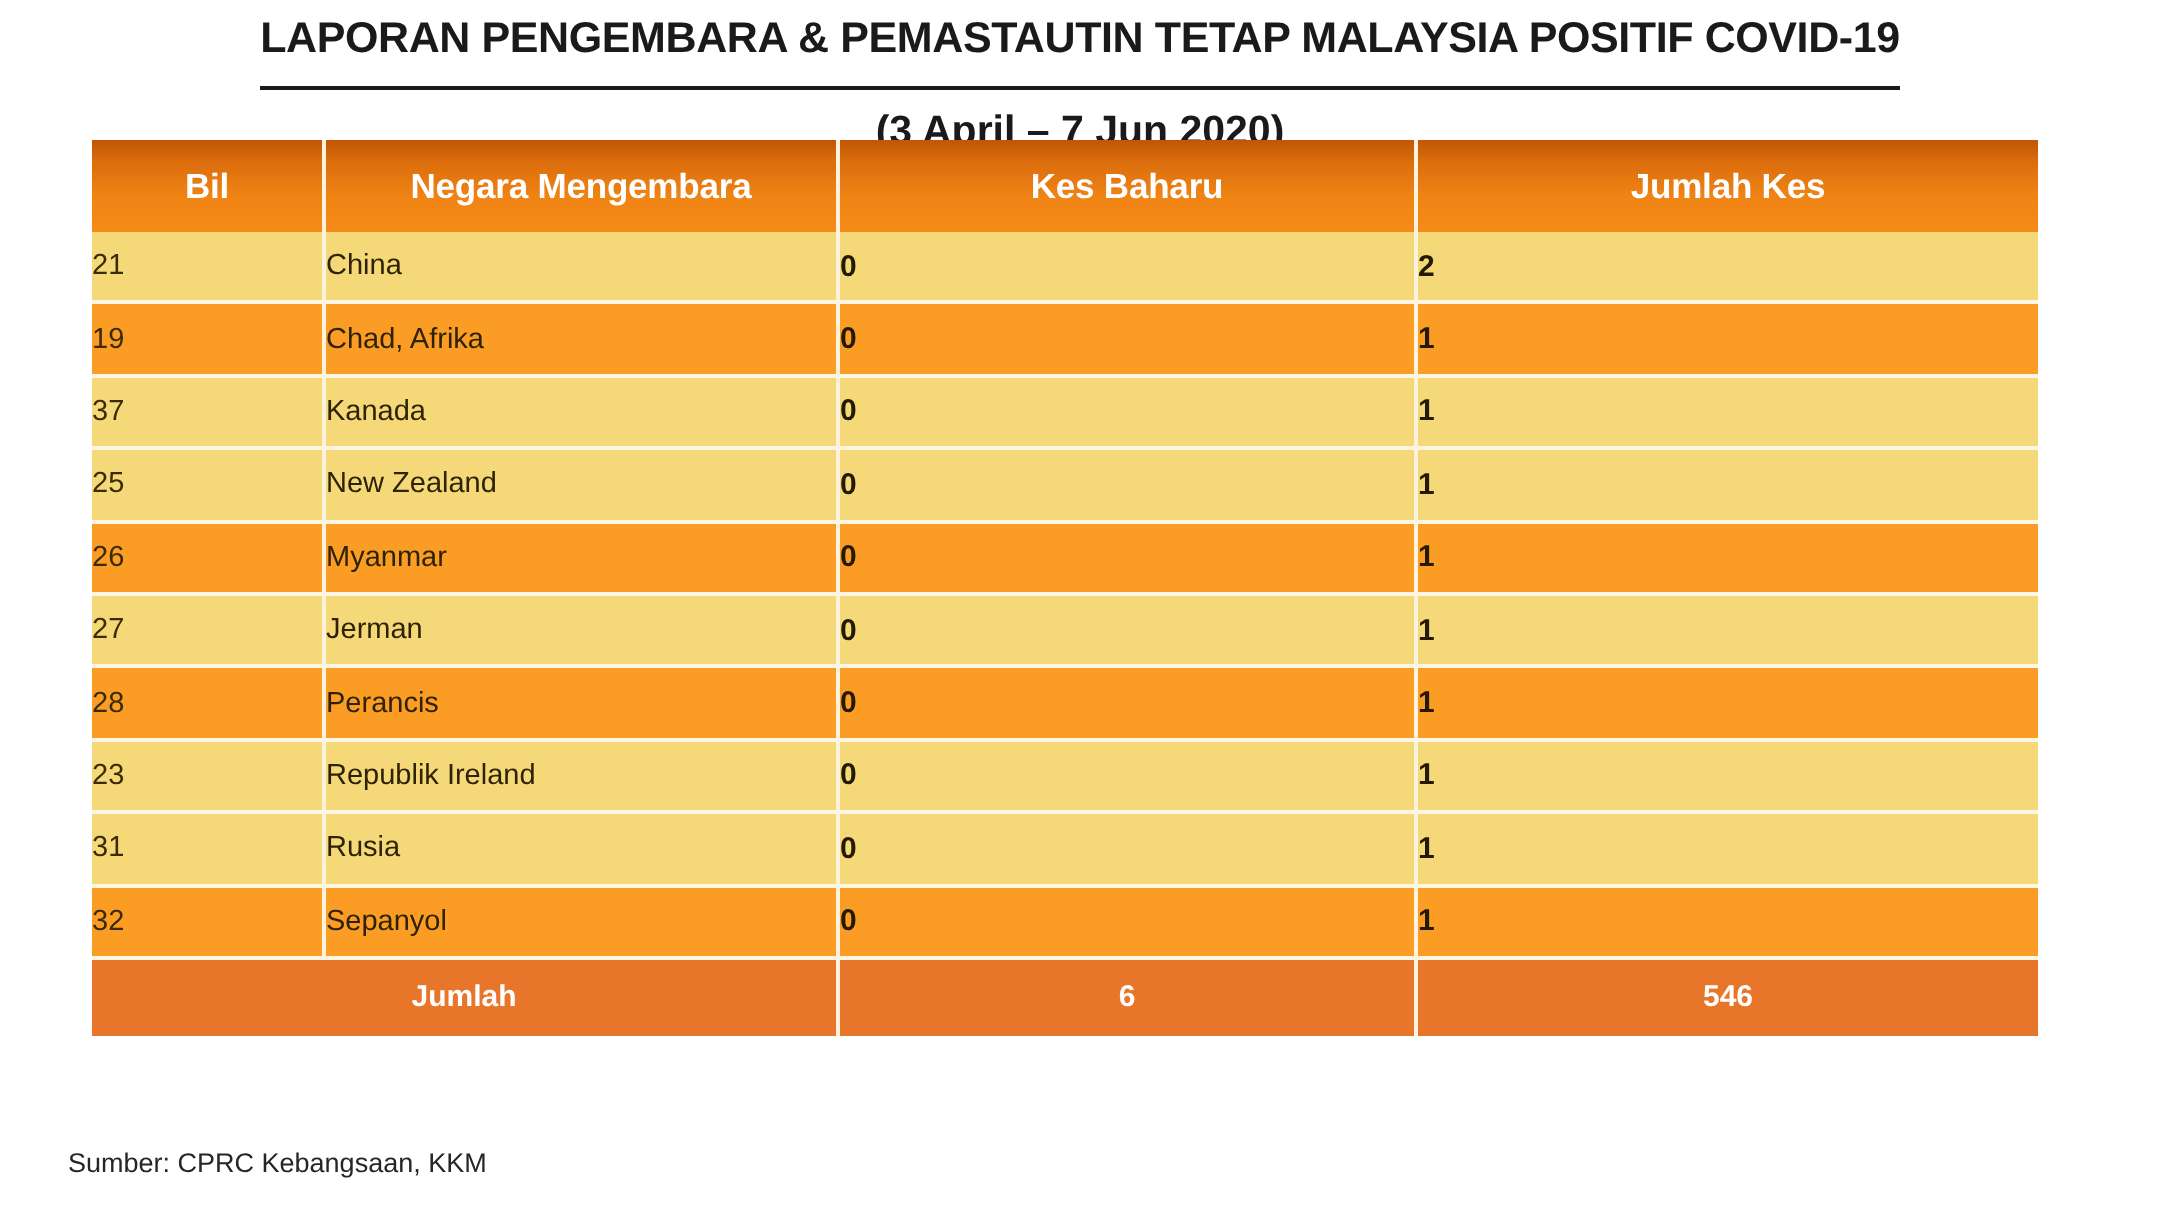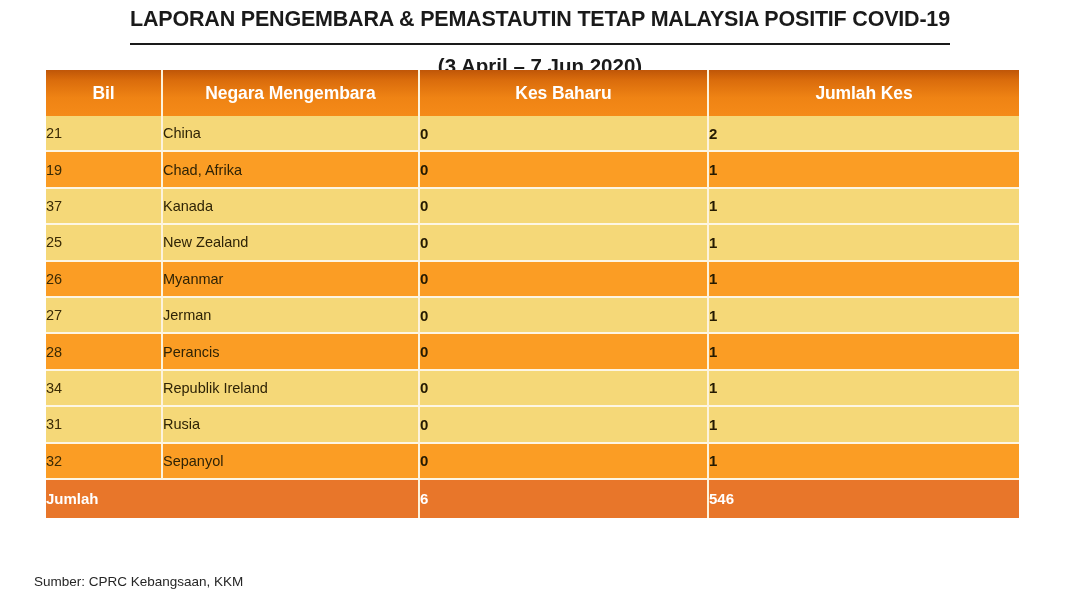--- a/index.html
+++ b/index.html
@@ -111,20 +111,21 @@
     font-size: 15px;
     color: #241a02;
   }
 
   tfoot td {
     height: 38px;
     background: #e8762a;
     color: #ffffff;
     font-weight: bold;
     font-size: 15px;
+    text-align: center;
     vertical-align: middle;
     border-right: 2px solid #fdf3dc;
   }
   tfoot td.last-col { border-right: none; }
 
   
   #source-note {
     position: absolute;
     left: 34px;
     top: 574px;
@@ -195,21 +196,21 @@
         <td class="col-num">0</td>
         <td class="col-num last-col">1</td>
       </tr>
       <tr class="row-dark">
         <td class="col-bil">28</td>
         <td class="col-negara">Perancis</td>
         <td class="col-num">0</td>
         <td class="col-num last-col">1</td>
       </tr>
       <tr class="row-light">
-        <td class="col-bil">34</td>
+        <td class="col-bil">23</td>
         <td class="col-negara">Republik Ireland</td>
         <td class="col-num">0</td>
         <td class="col-num last-col">1</td>
       </tr>
       <tr class="row-light">
         <td class="col-bil">31</td>
         <td class="col-negara">Rusia</td>
         <td class="col-num">0</td>
         <td class="col-num last-col">1</td>
       </tr>

